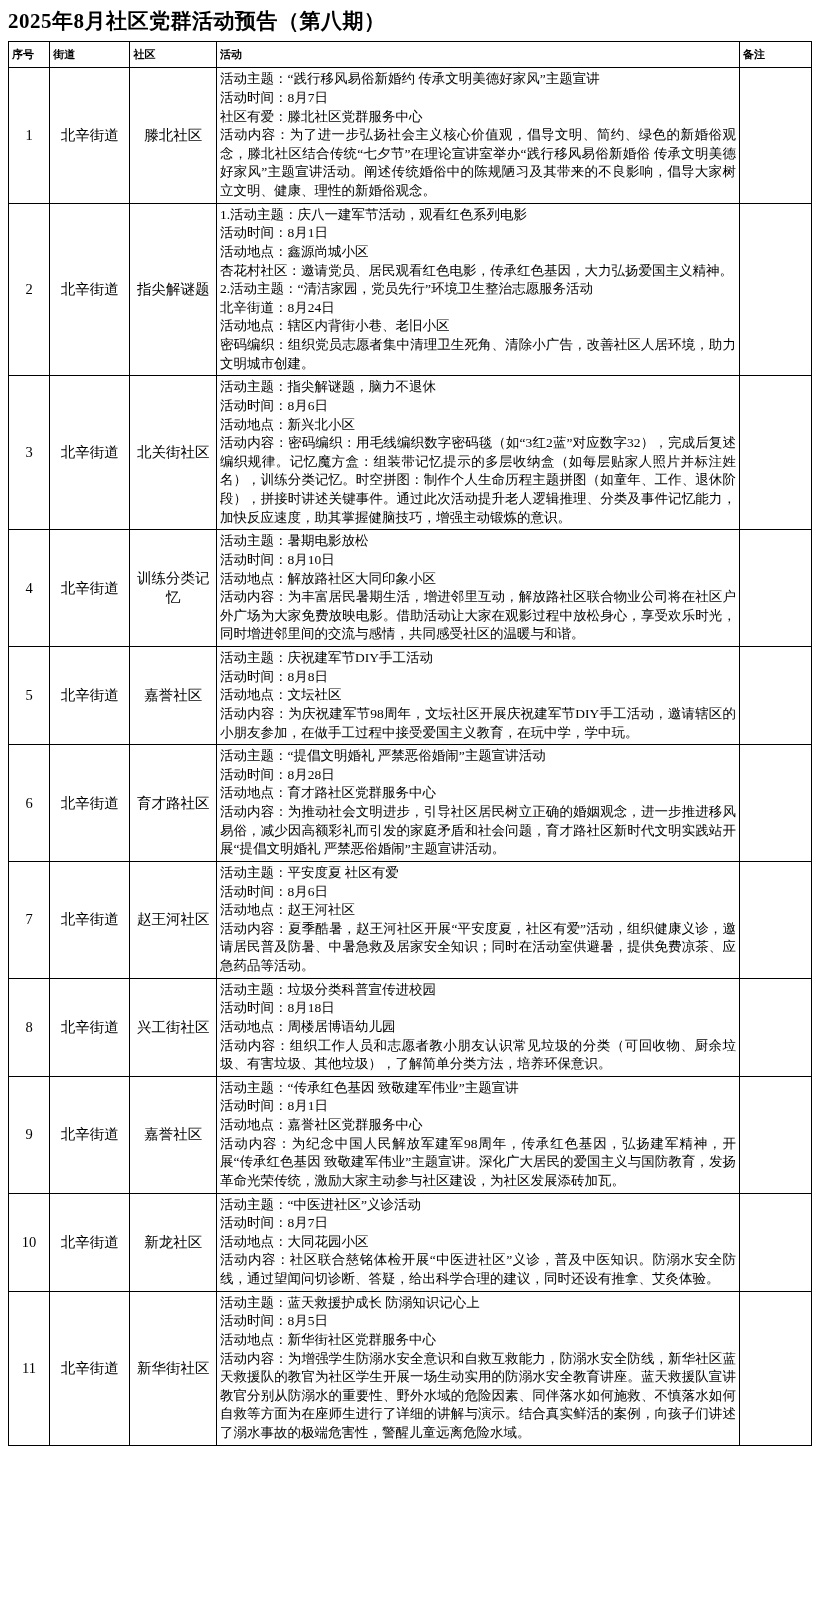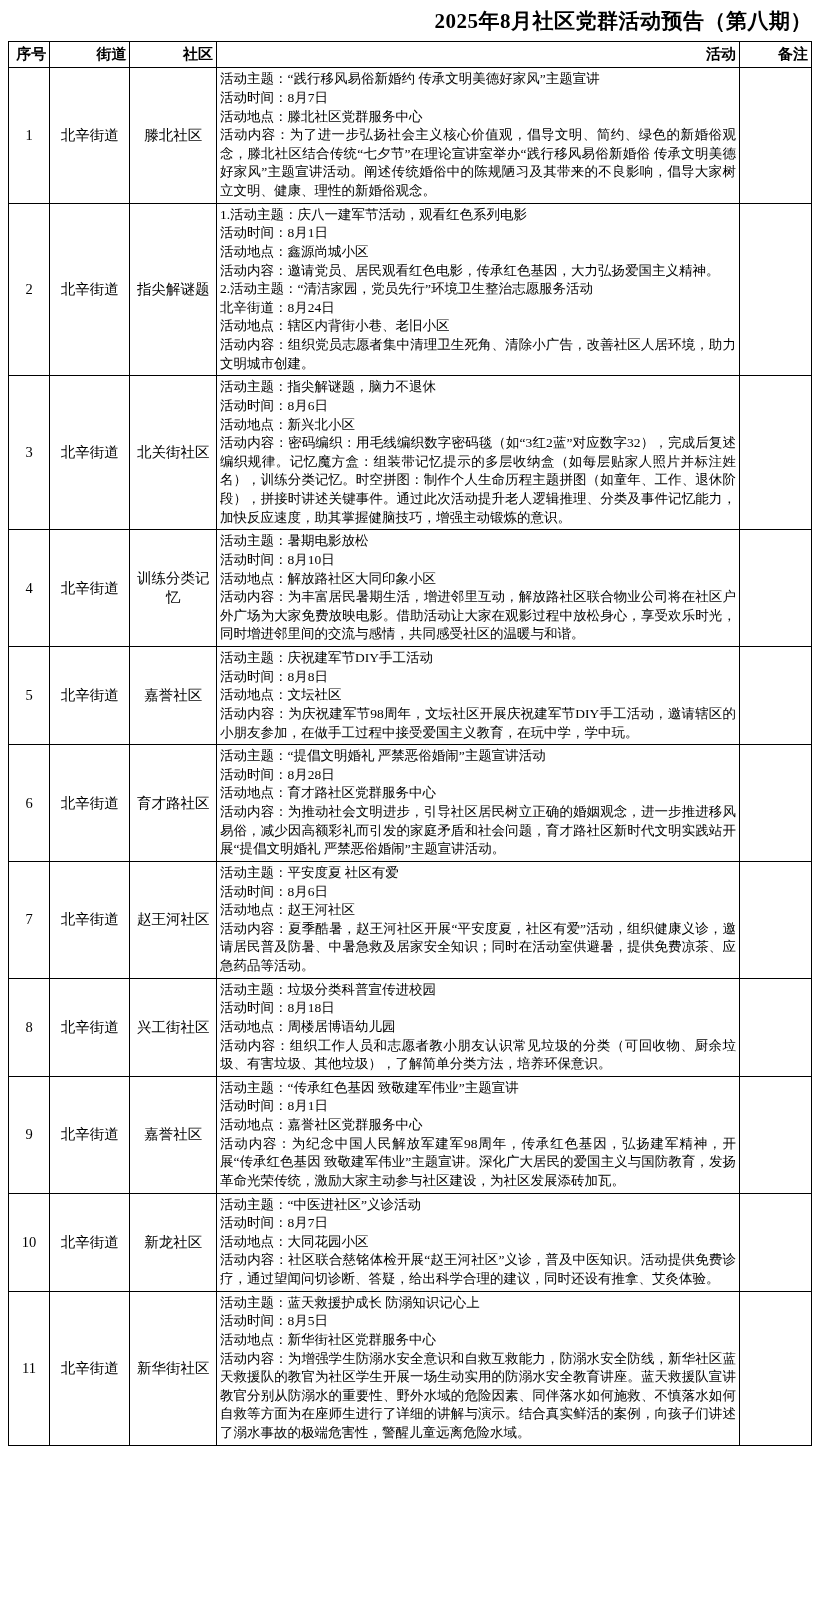--- a/index.html
+++ b/index.html
@@ -11,43 +11,43 @@
   body {
     width: 820px;
     font-family: "Liberation Serif", "DejaVu Serif", serif;
     color: #000000;
   }
   .page {
     width: 820px;
     padding: 4px 8px 10px 8px;
   }
   .doc-title {
-    text-align: right;
+    text-align: left;
     font-family: "Liberation Serif", "DejaVu Serif", serif;
     font-weight: bold;
     font-size: 21px;
     letter-spacing: 0.5px;
     margin: 4px 0 6px 0;
     line-height: 1.3;
   }
   table.activity-table {
     width: 100%;
     border-collapse: collapse;
     table-layout: fixed;
   }
   table.activity-table th,
   table.activity-table td {
     border: 1px solid #000000;
     vertical-align: middle;
     padding: 2px 3px;
   }
   thead th {
-    text-align: right;
+    text-align: left;
     font-weight: bold;
-    font-size: 15px;
+    font-size: 11px;
     height: 26px;
     padding: 2px;
   }
   col.c-idx { width: 40px; }
   col.c-street { width: 78px; }
   col.c-community { width: 84px; }
   col.c-activity { width: 508px; }
   col.c-remark { width: 70px; }
 
   td.idx, td.street, td.community {
@@ -94,38 +94,38 @@
       </tr>
     </thead>
     <tbody id="table-body">
         <tr>
           <td class="idx">1</td>
           <td class="street">北辛街道</td>
           <td class="community">滕北社区</td>
           <td class="activity">
             <p class="line">活动主题：“践行移风易俗新婚约 传承文明美德好家风”主题宣讲</p>
             <p class="line">活动时间：8月7日</p>
-            <p class="line">活动地点：滕北社区党群服务中心</p>
+            <p class="line">社区有爱：滕北社区党群服务中心</p>
             <p class="line">活动内容：为了进一步弘扬社会主义核心价值观，倡导文明、简约、绿色的新婚俗观念，滕北社区结合传统“七夕节”在理论宣讲室举办“践行移风易俗新婚俗 传承文明美德好家风”主题宣讲活动。阐述传统婚俗中的陈规陋习及其带来的不良影响，倡导大家树立文明、健康、理性的新婚俗观念。</p>
           </td>
           <td class="remark"></td>
         </tr>
         <tr>
           <td class="idx">2</td>
           <td class="street">北辛街道</td>
           <td class="community">指尖解谜题</td>
           <td class="activity">
             <p class="line">1.活动主题：庆八一建军节活动，观看红色系列电影</p>
             <p class="line">活动时间：8月1日</p>
             <p class="line">活动地点：鑫源尚城小区</p>
-            <p class="line">活动内容：邀请党员、居民观看红色电影，传承红色基因，大力弘扬爱国主义精神。</p>
+            <p class="line">杏花村社区：邀请党员、居民观看红色电影，传承红色基因，大力弘扬爱国主义精神。</p>
             <p class="line">2.活动主题：“清洁家园，党员先行”环境卫生整治志愿服务活动</p>
             <p class="line">北辛街道：8月24日</p>
             <p class="line">活动地点：辖区内背街小巷、老旧小区</p>
-            <p class="line">活动内容：组织党员志愿者集中清理卫生死角、清除小广告，改善社区人居环境，助力文明城市创建。</p>
+            <p class="line">密码编织：组织党员志愿者集中清理卫生死角、清除小广告，改善社区人居环境，助力文明城市创建。</p>
           </td>
           <td class="remark"></td>
         </tr>
         <tr>
           <td class="idx">3</td>
           <td class="street">北辛街道</td>
           <td class="community">北关街社区</td>
           <td class="activity">
             <p class="line">活动主题：指尖解谜题，脑力不退休</p>
             <p class="line">活动时间：8月6日</p>
@@ -207,21 +207,21 @@
           <td class="remark"></td>
         </tr>
         <tr>
           <td class="idx">10</td>
           <td class="street">北辛街道</td>
           <td class="community">新龙社区</td>
           <td class="activity">
             <p class="line">活动主题：“中医进社区”义诊活动</p>
             <p class="line">活动时间：8月7日</p>
             <p class="line">活动地点：大同花园小区</p>
-            <p class="line">活动内容：社区联合慈铭体检开展“赵王河社区”义诊，普及中医知识。活动提供免费诊疗，通过望闻问切诊断、答疑，给出科学合理的建议，同时还设有推拿、艾灸体验。</p>
+            <p class="line">活动内容：社区联合慈铭体检开展“中医进社区”义诊，普及中医知识。防溺水安全防线，通过望闻问切诊断、答疑，给出科学合理的建议，同时还设有推拿、艾灸体验。</p>
           </td>
           <td class="remark"></td>
         </tr>
         <tr>
           <td class="idx">11</td>
           <td class="street">北辛街道</td>
           <td class="community">新华街社区</td>
           <td class="activity">
             <p class="line">活动主题：蓝天救援护成长 防溺知识记心上</p>
             <p class="line">活动时间：8月5日</p>

